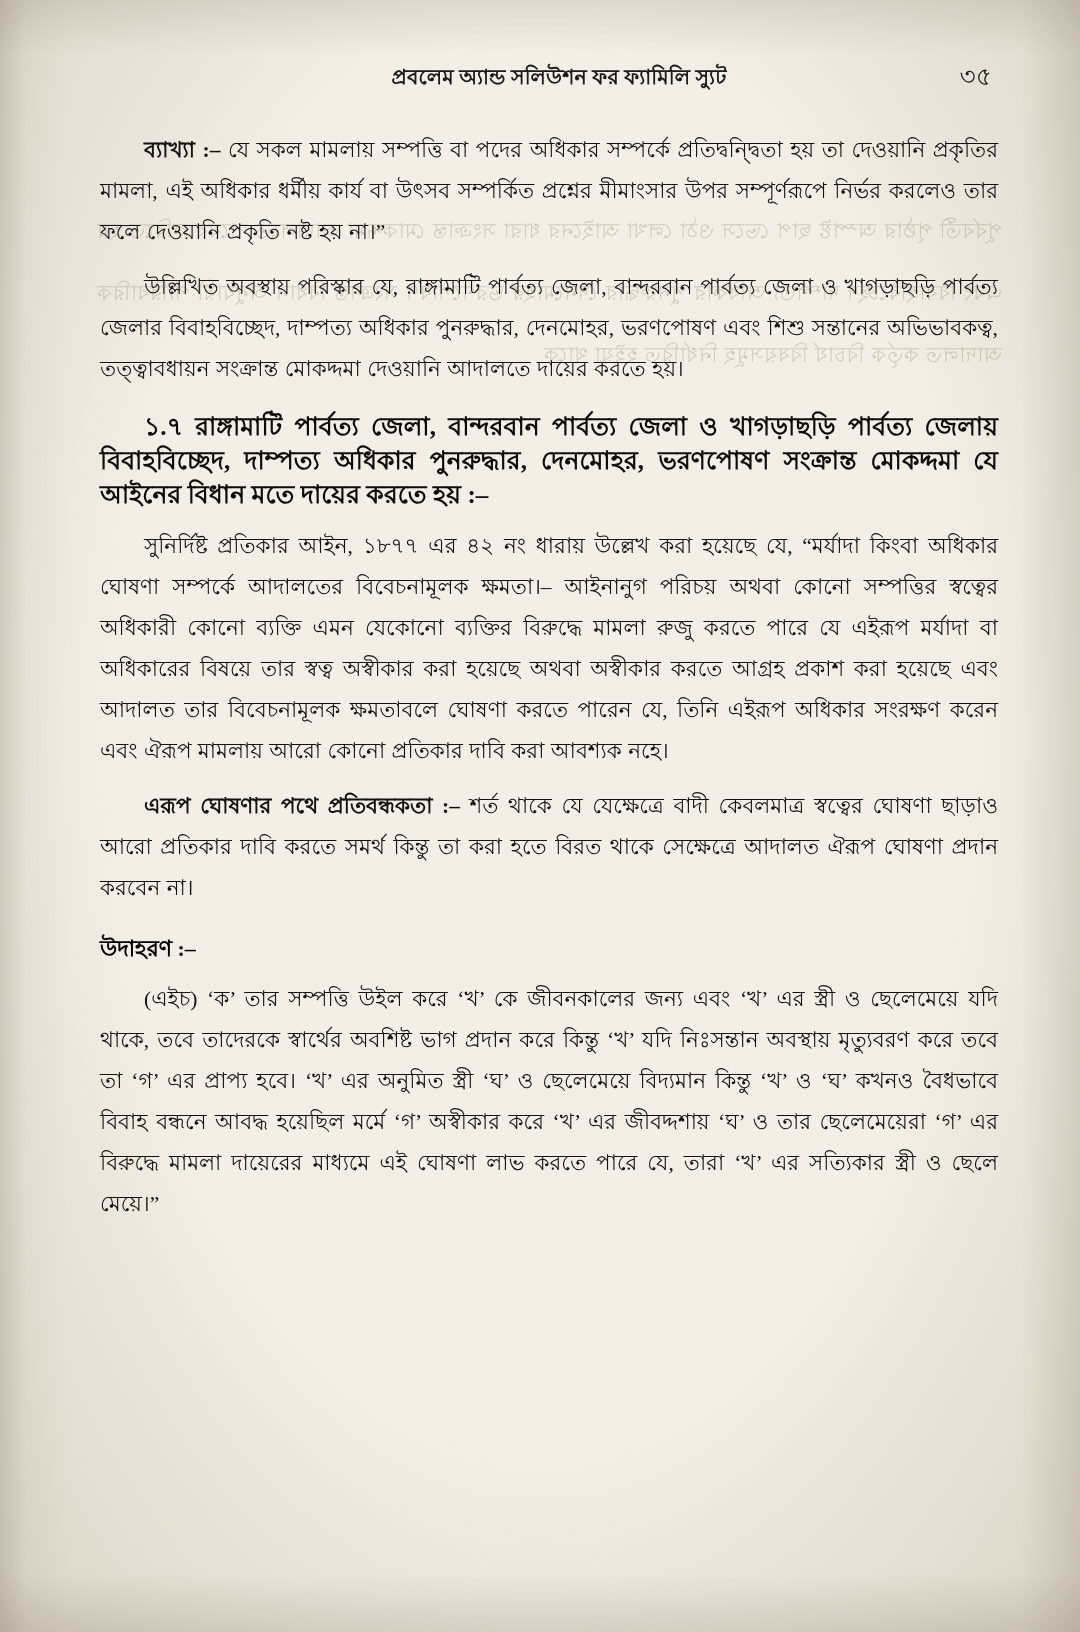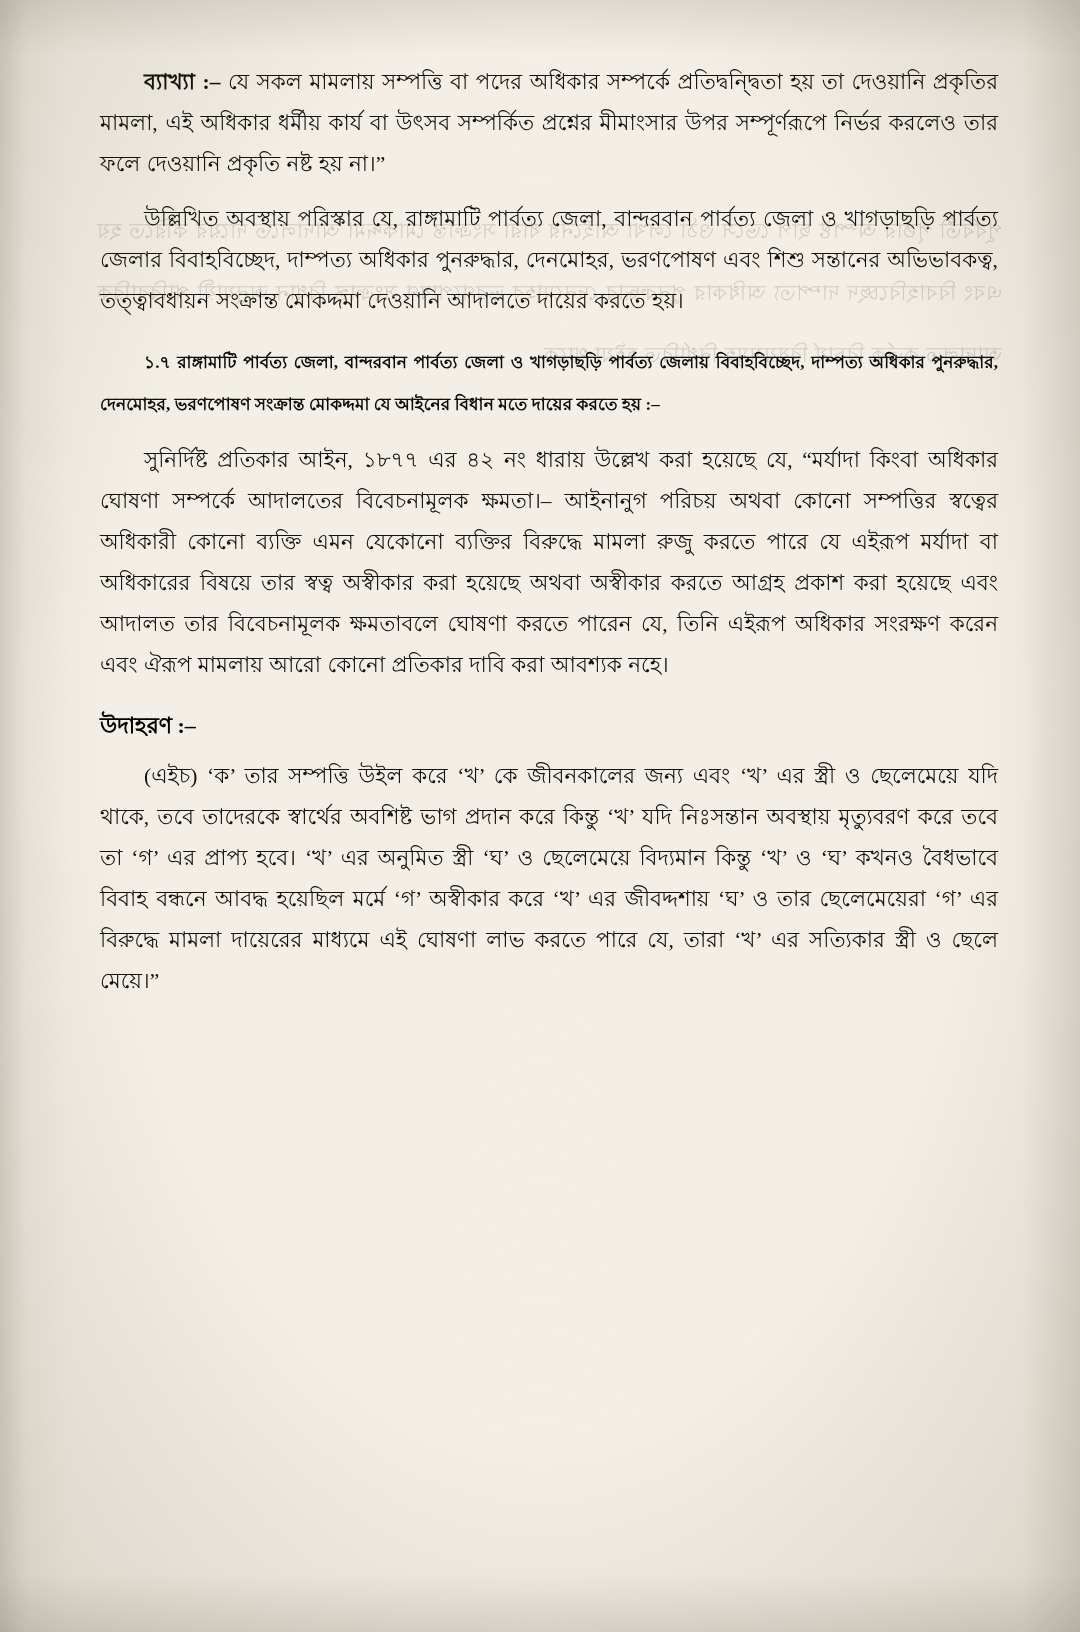--- a/index.html
+++ b/index.html
@@ -92,22 +92,22 @@
     line-height: 41px;
     color: #14110f;
     text-align: justify;
     text-justify: inter-word;
     text-indent: 44px;
     word-spacing: 1px;
   }
 
   p.heading {
     margin: 20px 0 14px 0;
-    font-size: 17px;
-    line-height: 42px;
+    font-size: 25px;
+    line-height: 34px;
     color: #0d0c0b;
     font-weight: 700;
     text-align: justify;
     text-indent: 44px;
     letter-spacing: 0.1px;
   }
   p.subheading {
     margin: 20px 0 10px 0;
     font-size: 22px;
     line-height: 40px;
@@ -121,29 +121,34 @@
 </style>
 </head>
 <body>
 
 <div class="page">
 
   <div class="bleed">পূর্ববর্তী পৃষ্ঠার অস্পষ্ট ছাপ ভেসে ওঠা লেখা আইনের ধারা সংক্রান্ত মোকদ্দমা আদালতে দায়ের করিতে হয় এবং বিবাহবিচ্ছেদ দাম্পত্য অধিকার পুনরুদ্ধার দেনমোহর ভরণপোষণ সংক্রান্ত বিধান অনুযায়ী পারিবারিক আদালত কর্তৃক বিচার্য বিষয়সমূহ নির্ধারিত হইয়া থাকে</div>
 
   <div class="content">
 
+    <div class="header">
+      <div class="header-title">প্রবলেম অ্যান্ড সলিউশন ফর ফ্যামিলি স্যুট</div>
+      <div class="page-number">৩৫</div>
+    </div>
 
     <p class="para"><span class="lead">ব্যাখ্যা :–</span><span> যে সকল মামলায় সম্পত্তি বা পদের অধিকার সম্পর্কে প্রতিদ্বন্দ্বিতা হয় তা দেওয়ানি প্রকৃতির মামলা, এই অধিকার ধর্মীয় কার্য বা উৎসব সম্পর্কিত প্রশ্নের মীমাংসার উপর সম্পূর্ণরূপে নির্ভর করলেও তার ফলে দেওয়ানি প্রকৃতি নষ্ট হয় না।”</span></p>
 
     <p class="para"><span>উল্লিখিত অবস্থায় পরিস্কার যে, রাঙ্গামাটি পার্বত্য জেলা, বান্দরবান পার্বত্য জেলা ও খাগড়াছড়ি পার্বত্য জেলার বিবাহবিচ্ছেদ, দাম্পত্য অধিকার পুনরুদ্ধার, দেনমোহর, ভরণপোষণ এবং শিশু সন্তানের অভিভাবকত্ব, তত্ত্বাবধায়ন সংক্রান্ত মোকদ্দমা দেওয়ানি আদালতে দায়ের করতে হয়।</span></p>
 
     <p class="heading">১.৭ রাঙ্গামাটি পার্বত্য জেলা, বান্দরবান পার্বত্য জেলা ও খাগড়াছড়ি পার্বত্য জেলায় বিবাহবিচ্ছেদ, দাম্পত্য অধিকার পুনরুদ্ধার, দেনমোহর, ভরণপোষণ সংক্রান্ত মোকদ্দমা যে আইনের বিধান মতে দায়ের করতে হয় :–</p>
 
     <p class="para"><span>সুনির্দিষ্ট প্রতিকার আইন, ১৮৭৭ এর ৪২ নং ধারায় উল্লেখ করা হয়েছে যে, “মর্যাদা কিংবা অধিকার ঘোষণা সম্পর্কে আদালতের বিবেচনামূলক ক্ষমতা।– আইনানুগ পরিচয় অথবা কোনো সম্পত্তির স্বত্বের অধিকারী কোনো ব্যক্তি এমন যেকোনো ব্যক্তির বিরুদ্ধে মামলা রুজু করতে পারে যে এইরূপ মর্যাদা বা অধিকারের বিষয়ে তার স্বত্ব অস্বীকার করা হয়েছে অথবা অস্বীকার করতে আগ্রহ প্রকাশ করা হয়েছে এবং আদালত তার বিবেচনামূলক ক্ষমতাবলে ঘোষণা করতে পারেন যে, তিনি এইরূপ অধিকার সংরক্ষণ করেন এবং ঐরূপ মামলায় আরো কোনো প্রতিকার দাবি করা আবশ্যক নহে।</span></p>
 
+    <p class="para"><span class="lead">এরূপ ঘোষণার পথে প্রতিবন্ধকতা :–</span><span> শর্ত থাকে যে যেক্ষেত্রে বাদী কেবলমাত্র স্বত্বের ঘোষণা ছাড়াও আরো প্রতিকার দাবি করতে সমর্থ কিন্তু তা করা হতে বিরত থাকে সেক্ষেত্রে আদালত ঐরূপ ঘোষণা প্রদান করবেন না।</span></p>
 
 
     <p class="subheading">উদাহরণ :–</p>
 
     <p class="para">(এইচ) ‘ক’ তার সম্পত্তি উইল করে ‘খ’ কে জীবনকালের জন্য এবং ‘খ’ এর স্ত্রী ও ছেলেমেয়ে যদি থাকে, তবে তাদেরকে স্বার্থের অবশিষ্ট ভাগ প্রদান করে কিন্তু ‘খ’ যদি নিঃসন্তান অবস্থায় মৃত্যুবরণ করে তবে তা ‘গ’ এর প্রাপ্য হবে। ‘খ’ এর অনুমিত স্ত্রী ‘ঘ’ ও ছেলেমেয়ে বিদ্যমান কিন্তু ‘খ’ ও ‘ঘ’ কখনও বৈধভাবে বিবাহ বন্ধনে আবদ্ধ হয়েছিল মর্মে ‘গ’ অস্বীকার করে ‘খ’ এর জীবদ্দশায় ‘ঘ’ ও তার ছেলেমেয়েরা ‘গ’ এর বিরুদ্ধে মামলা দায়েরের মাধ্যমে এই ঘোষণা লাভ করতে পারে যে, তারা ‘খ’ এর সত্যিকার স্ত্রী ও ছেলে মেয়ে।”</p>
 
   </div>
 </div>
 
 </body></html>

